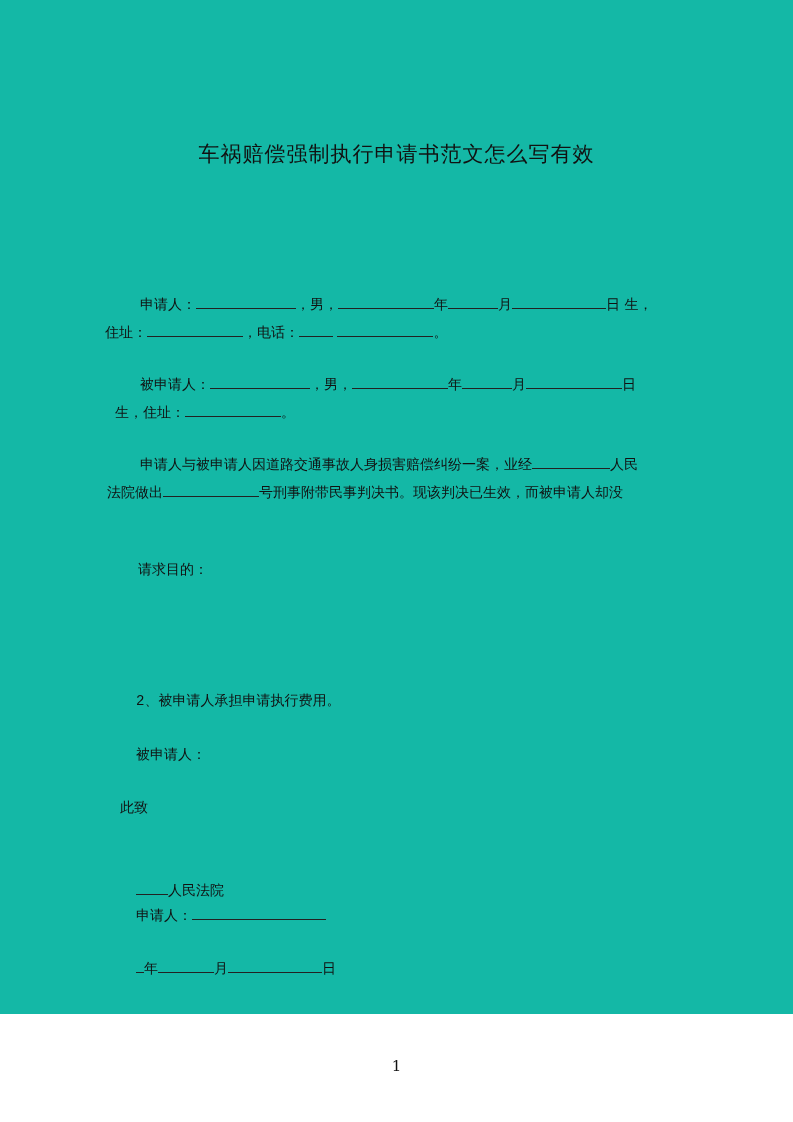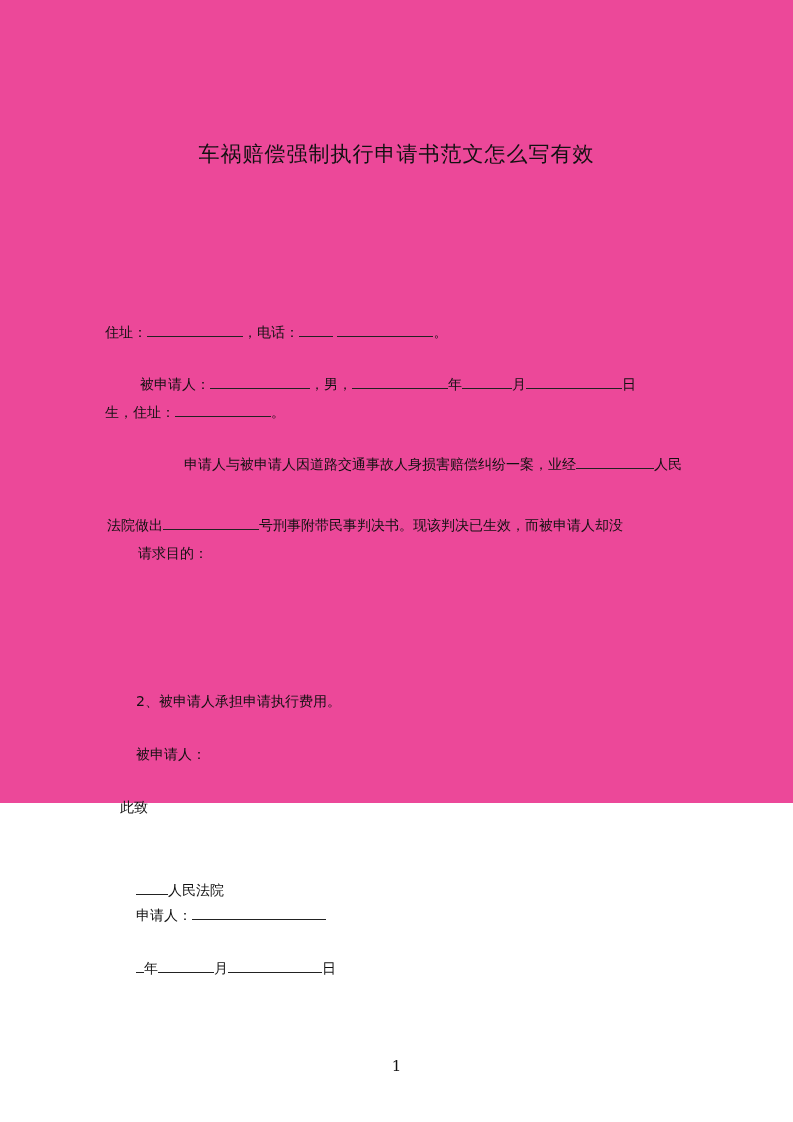--- a/index.html
+++ b/index.html
@@ -11,22 +11,22 @@
       width: 793px;
       height: 1122px;
       position: relative;
       overflow: hidden;
       font-family: "DejaVu Sans", "Liberation Sans", sans-serif;
       color: #111111;
     }
     .page {
       position: absolute;
       left: 0; top: 0;
-      width: 793px; height: 803px;
-      background: #ec4899;
+      width: 793px; height: 1014px;
+      background: #14b8a6;
     }
     .title {
       position: absolute;
       left: 0; right: 0;
       top: 140px;
       text-align: center;
       font-size: 21px;
       letter-spacing: 1px;
       color: #111;
     }
@@ -53,37 +53,38 @@
       color: #111;
     }
   </style>
 </head>
 <body>
 
 <div class="page">
 
   <div class="title">车祸赔偿强制执行申请书范文怎么写有效</div>
 
+  <div class="line" style="left:140px; top:294px;"><span>申请人：</span><span class="u" style="width:100px;"></span><span>，男，</span><span class="u" style="width:96px;"></span><span>年</span><span class="u" style="width:50px;"></span><span>月</span><span class="u" style="width:94px;"></span><span>日 生，</span></div>
 
   <div class="line" style="left:105px; top:322px;"><span>住址：</span><span class="u" style="width:96px;"></span><span>，电话：</span><span class="u" style="width:34px;"></span> <span class="u" style="width:96px;"></span><span>。</span></div>
 
   <div class="line" style="left:140px; top:374px;"><span>被申请人：</span><span class="u" style="width:100px;"></span><span>，男，</span><span class="u" style="width:96px;"></span><span>年</span><span class="u" style="width:50px;"></span><span>月</span><span class="u" style="width:96px;"></span><span>日</span></div>
 
-  <div class="line" style="left:105px; top:402px;"><span>生，住址：</span><span class="u" style="width:96px;"></span><span>。</span></div>
+  <div class="line" style="left:115px; top:402px;"><span>生，住址：</span><span class="u" style="width:96px;"></span><span>。</span></div>
 
-  <div class="line" style="left:140px; top:454px;margin-left:44px;"><span>申请人与被申请人因道路交通事故人身损害赔偿纠纷一案，业经</span><span class="u" style="width:78px;"></span><span>人民</span></div>
+  <div class="line" style="left:140px; top:454px;"><span>申请人与被申请人因道路交通事故人身损害赔偿纠纷一案，业经</span><span class="u" style="width:78px;"></span><span>人民</span></div>
 
-  <div class="line" style="left:107px; top:482px;margin-top:33px;"><span>法院做出</span><span class="u" style="width:96px;"></span><span>号刑事附带民事判决书。现该判决已生效，而被申请人却没</span></div>
+  <div class="line" style="left:107px; top:482px;"><span>法院做出</span><span class="u" style="width:96px;"></span><span>号刑事附带民事判决书。现该判决已生效，而被申请人却没</span></div>
 
 
-  <div class="line" style="left:138px; top:544px;text-align:right;">请求目的：</div>
+  <div class="line" style="left:138px; top:560px;text-align:right;">请求目的：</div>
 
 
 
-  <div class="line" style="left:136px; top:692px;">2、被申请人承担申请执行费用。</div>
+  <div class="line" style="left:136px; top:692px;font-family:Liberation Mono, monospace;">2、被申请人承担申请执行费用。</div>
 
   <div class="line" style="left:136px; top:745px;">被申请人：</div>
 
   <div class="line" style="left:120px; top:798px;">此致</div>
 
   <div class="line" style="left:136px; top:880px;"><span class="u" style="width:32px;"></span><span>人民法院</span></div>
 
   <div class="line" style="left:136px; top:905px;"><span>申请人：</span><span class="u" style="width:134px;"></span></div>
 
   <div class="line" style="left:136px; top:958px;font-family:Liberation Serif, serif;"><span class="u" style="width:8px;"></span><span>年</span><span class="u" style="width:56px;"></span><span>月</span><span class="u" style="width:94px;"></span><span>日</span></div>

